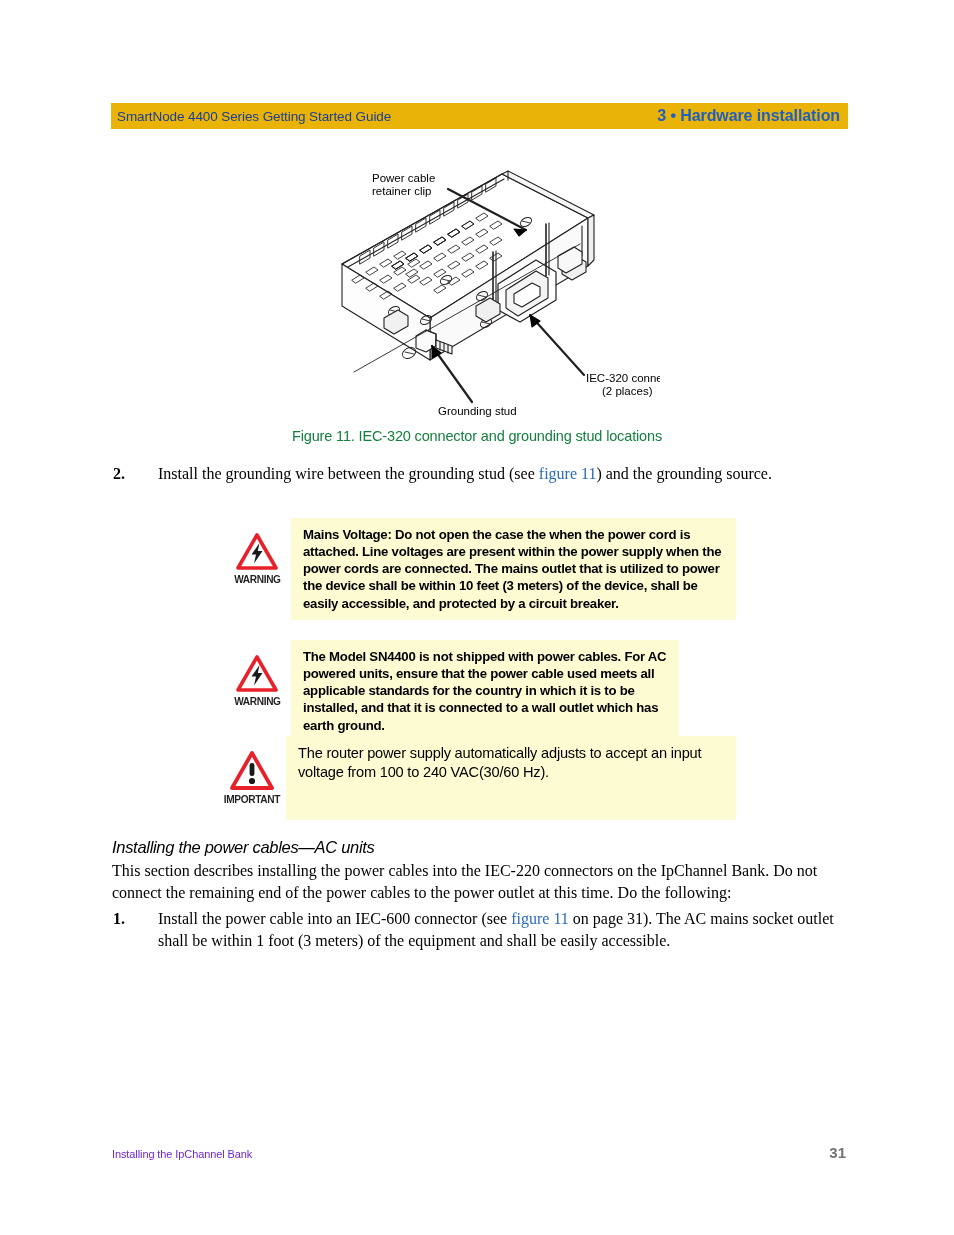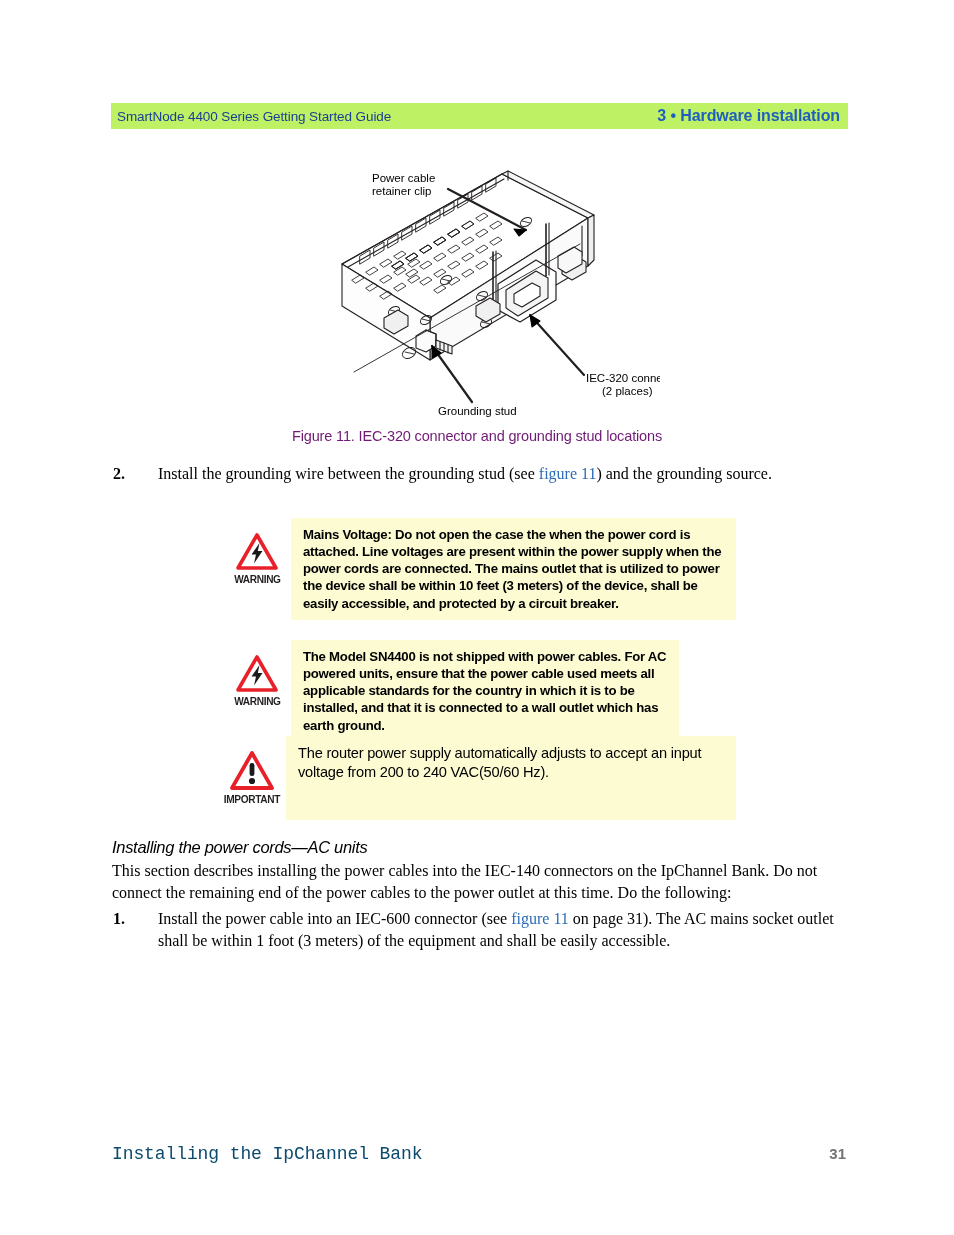--- a/index.html
+++ b/index.html
@@ -16,21 +16,21 @@
     overflow: hidden;
   }
 
   
   .header-band {
     position: absolute;
     left: 111px;
     top: 103px;
     width: 737px;
     height: 26px;
-    background: #bef264;
+    background: #eab308;
     display: flex;
     align-items: center;
     justify-content: space-between;
     box-sizing: border-box;
     padding: 0 8px 0 6px;
   }
   .header-left {
     font-family: "Liberation Sans", sans-serif;
     font-size: 13.5px;
     color: #1c3f94;
@@ -58,21 +58,21 @@
   .figure-wrap svg { display: block; }
 
   .figure-caption {
     position: absolute;
     left: 0;
     top: 428px;
     width: 954px;
     text-align: center;
     font-family: "Liberation Sans", sans-serif;
     font-size: 14.5px;
-    color: #701a75;
+    color: #15803d;
     letter-spacing: -0.15px;
   }
 
   
   .step {
     position: absolute;
     display: flex;
     font-size: 16px;
     line-height: 1.38;
     color: #000;
@@ -171,23 +171,23 @@
   .footer {
     position: absolute;
     left: 112px;
     top: 1144px;
     width: 734px;
     display: flex;
     justify-content: space-between;
     align-items: baseline;
   }
   .footer-left {
-    font-family: Liberation Mono, monospace;
-    font-size: 18px;
-    color: #0c4a6e;
+    font-family: Liberation Sans, sans-serif;
+    font-size: 11px;
+    color: #6d28d9;
     letter-spacing: -0.1px;
   }
   .footer-right {
     font-family: "Liberation Sans", sans-serif;
     font-size: 15px;
     font-weight: bold;
     color: #737373;
   }
 </style>
 </head>
@@ -396,26 +396,26 @@
 <div class="admon admon-3">
   <div class="admon-icon">
     <svg width="48" height="42" viewBox="0 0 48 42">
       <path d="M24 3 L44 38 L4 38 Z" fill="none" stroke="#e8202a" stroke-width="3.8" stroke-linejoin="round"></path>
       <rect x="21.6" y="13" width="4.8" height="13" rx="2.2" fill="#1a1a1a"></rect>
       <circle cx="24" cy="31" r="3.1" fill="#1a1a1a"></circle>
     </svg>
     <span class="caption">IMPORTANT</span>
   </div>
   <div class="admon-box">
-    <div class="admon-text-plain">The router power supply automatically adjusts to accept an input voltage from 200 to 240 VAC(50/60 Hz).</div>
-  </div>
-</div>
-
-<div class="sec-heading">Installing the power cords—AC units</div>
-<div class="sec-body">This section describes installing the power cables into the IEC-140 connectors on the IpChannel Bank. Do not connect the remaining end of the power cables to the power outlet at this time. Do the following:</div>
+    <div class="admon-text-plain">The router power supply automatically adjusts to accept an input voltage from 100 to 240 VAC(30/60 Hz).</div>
+  </div>
+</div>
+
+<div class="sec-heading">Installing the power cables—AC units</div>
+<div class="sec-body">This section describes installing the power cables into the IEC-220 connectors on the IpChannel Bank. Do not connect the remaining end of the power cables to the power outlet at this time. Do the following:</div>
 
 <div class="step step-1">
   <span class="step-num">1.</span>
   <span class="step-body"><span>Install the power cable into an IEC-600 connector (see </span><span class="xref">figure 11</span><span> on page 31). The AC mains socket outlet shall be within 1 foot (3 meters) of the equipment and shall be easily accessible.</span></span>
 </div>
 
 <div class="footer">
   <span class="footer-left">Installing the IpChannel Bank</span>
   <span class="footer-right">31</span>
 </div>

